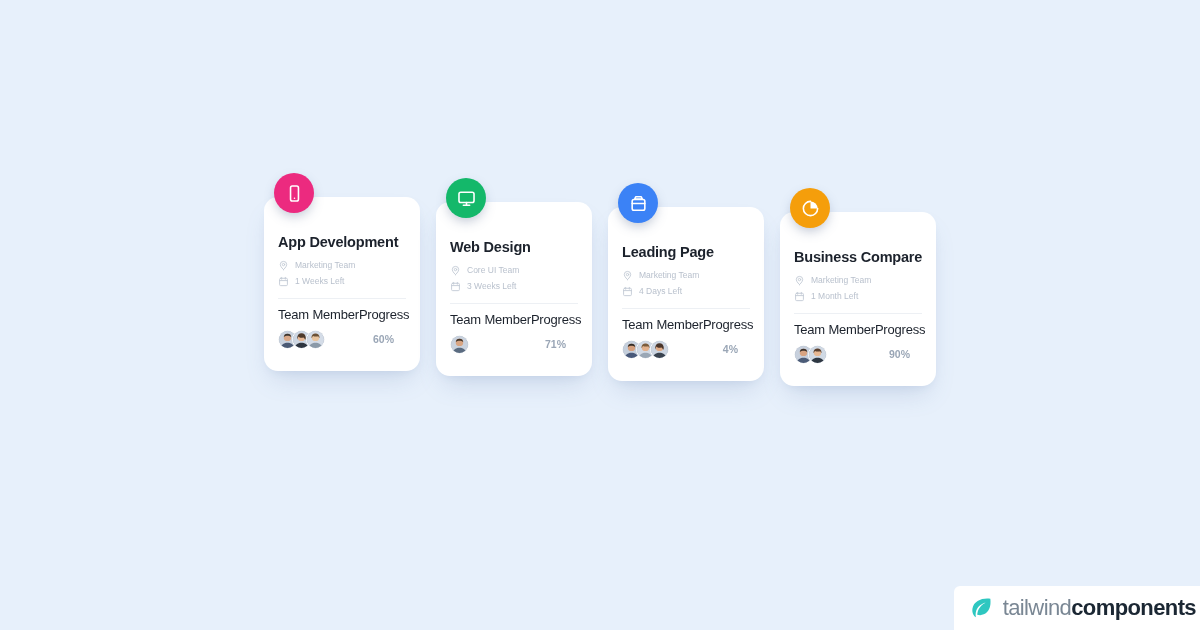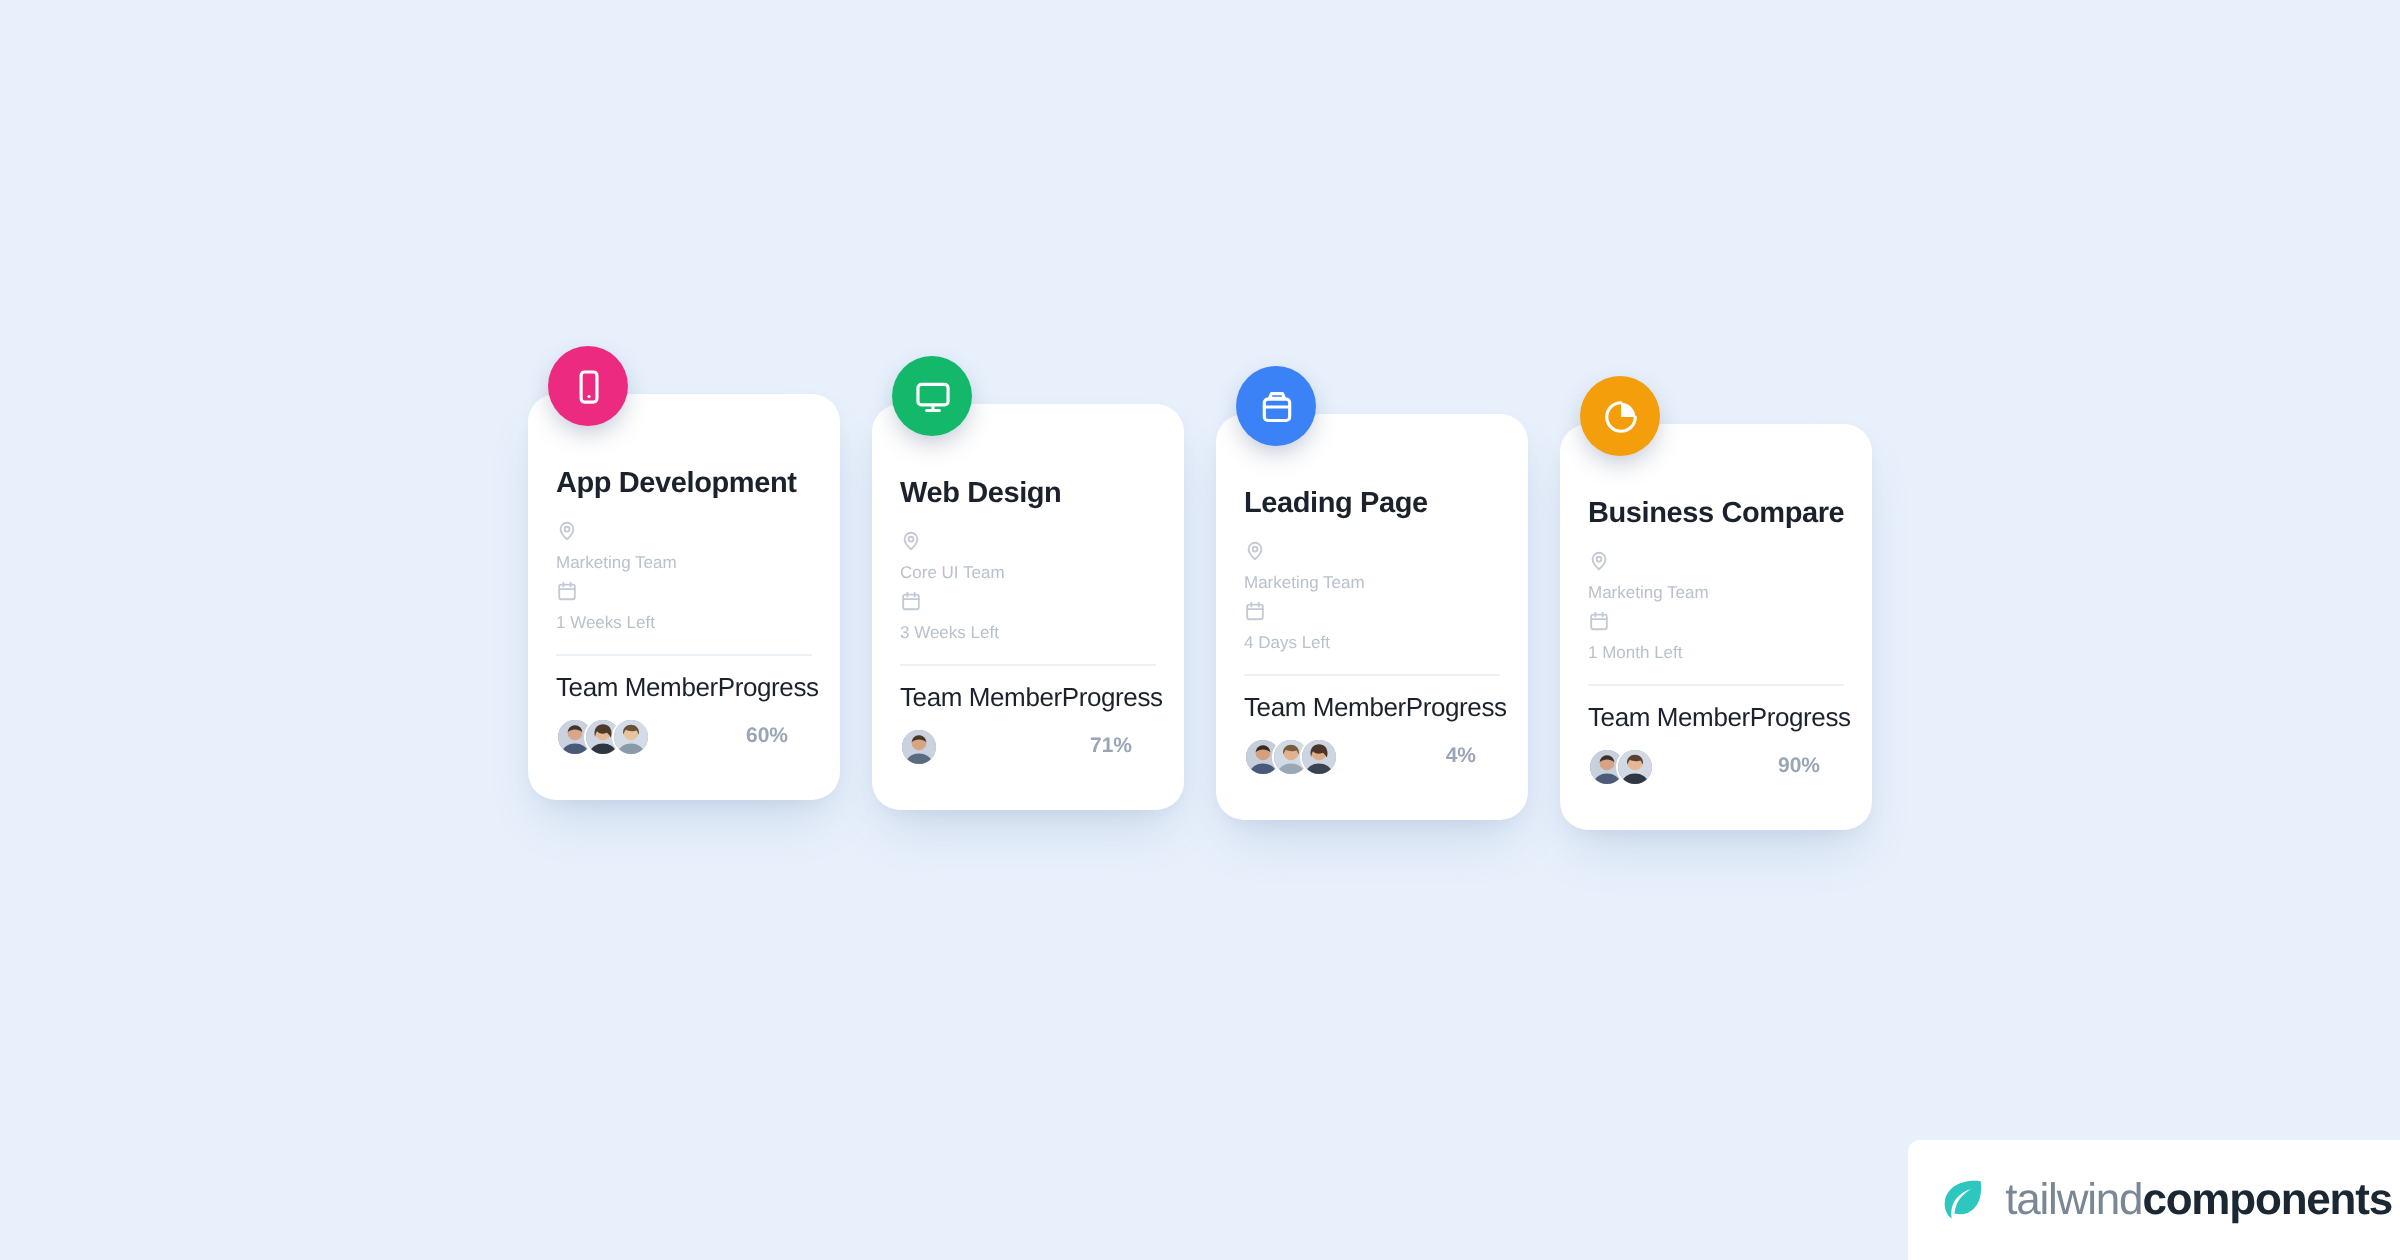--- a/index.html
+++ b/index.html
@@ -71,25 +71,24 @@
     font-weight: 700;
     color: #1c222c;
     letter-spacing: -0.2px;
     line-height: 1.1;
     margin: 0 0 9px 0;
     white-space: nowrap;
   }
 
   .meta-row {
     display: flex;
-    align-items: flex-start;
+    align-items: center;
     gap: 6px;
     margin-bottom: 5px;
     color: #b8c0cc;
-    flex-direction: column;
   }
   .meta-row .meta-icon {
     width: 11px;
     height: 11px;
     flex: 0 0 11px;
     display: block;
     color: #c3cad5;
   }
   .meta-row .meta-icon svg { display: block; }
   .meta-text {
@@ -149,21 +148,21 @@
     color: #9aa6b6;
     padding-right: 12px;
     white-space: nowrap;
   }
 
   
   .watermark {
     position: absolute;
     right: 0px;
     bottom: 0px;
-    height: 60px;
+    height: 44px;
     background: #ffffff;
     display: flex;
     align-items: center;
     padding: 0 4px 0 14px;
     border-top-left-radius: 6px;
   }
   .wm-logo {
     width: 26px;
     height: 26px;
     margin-right: 9px;

